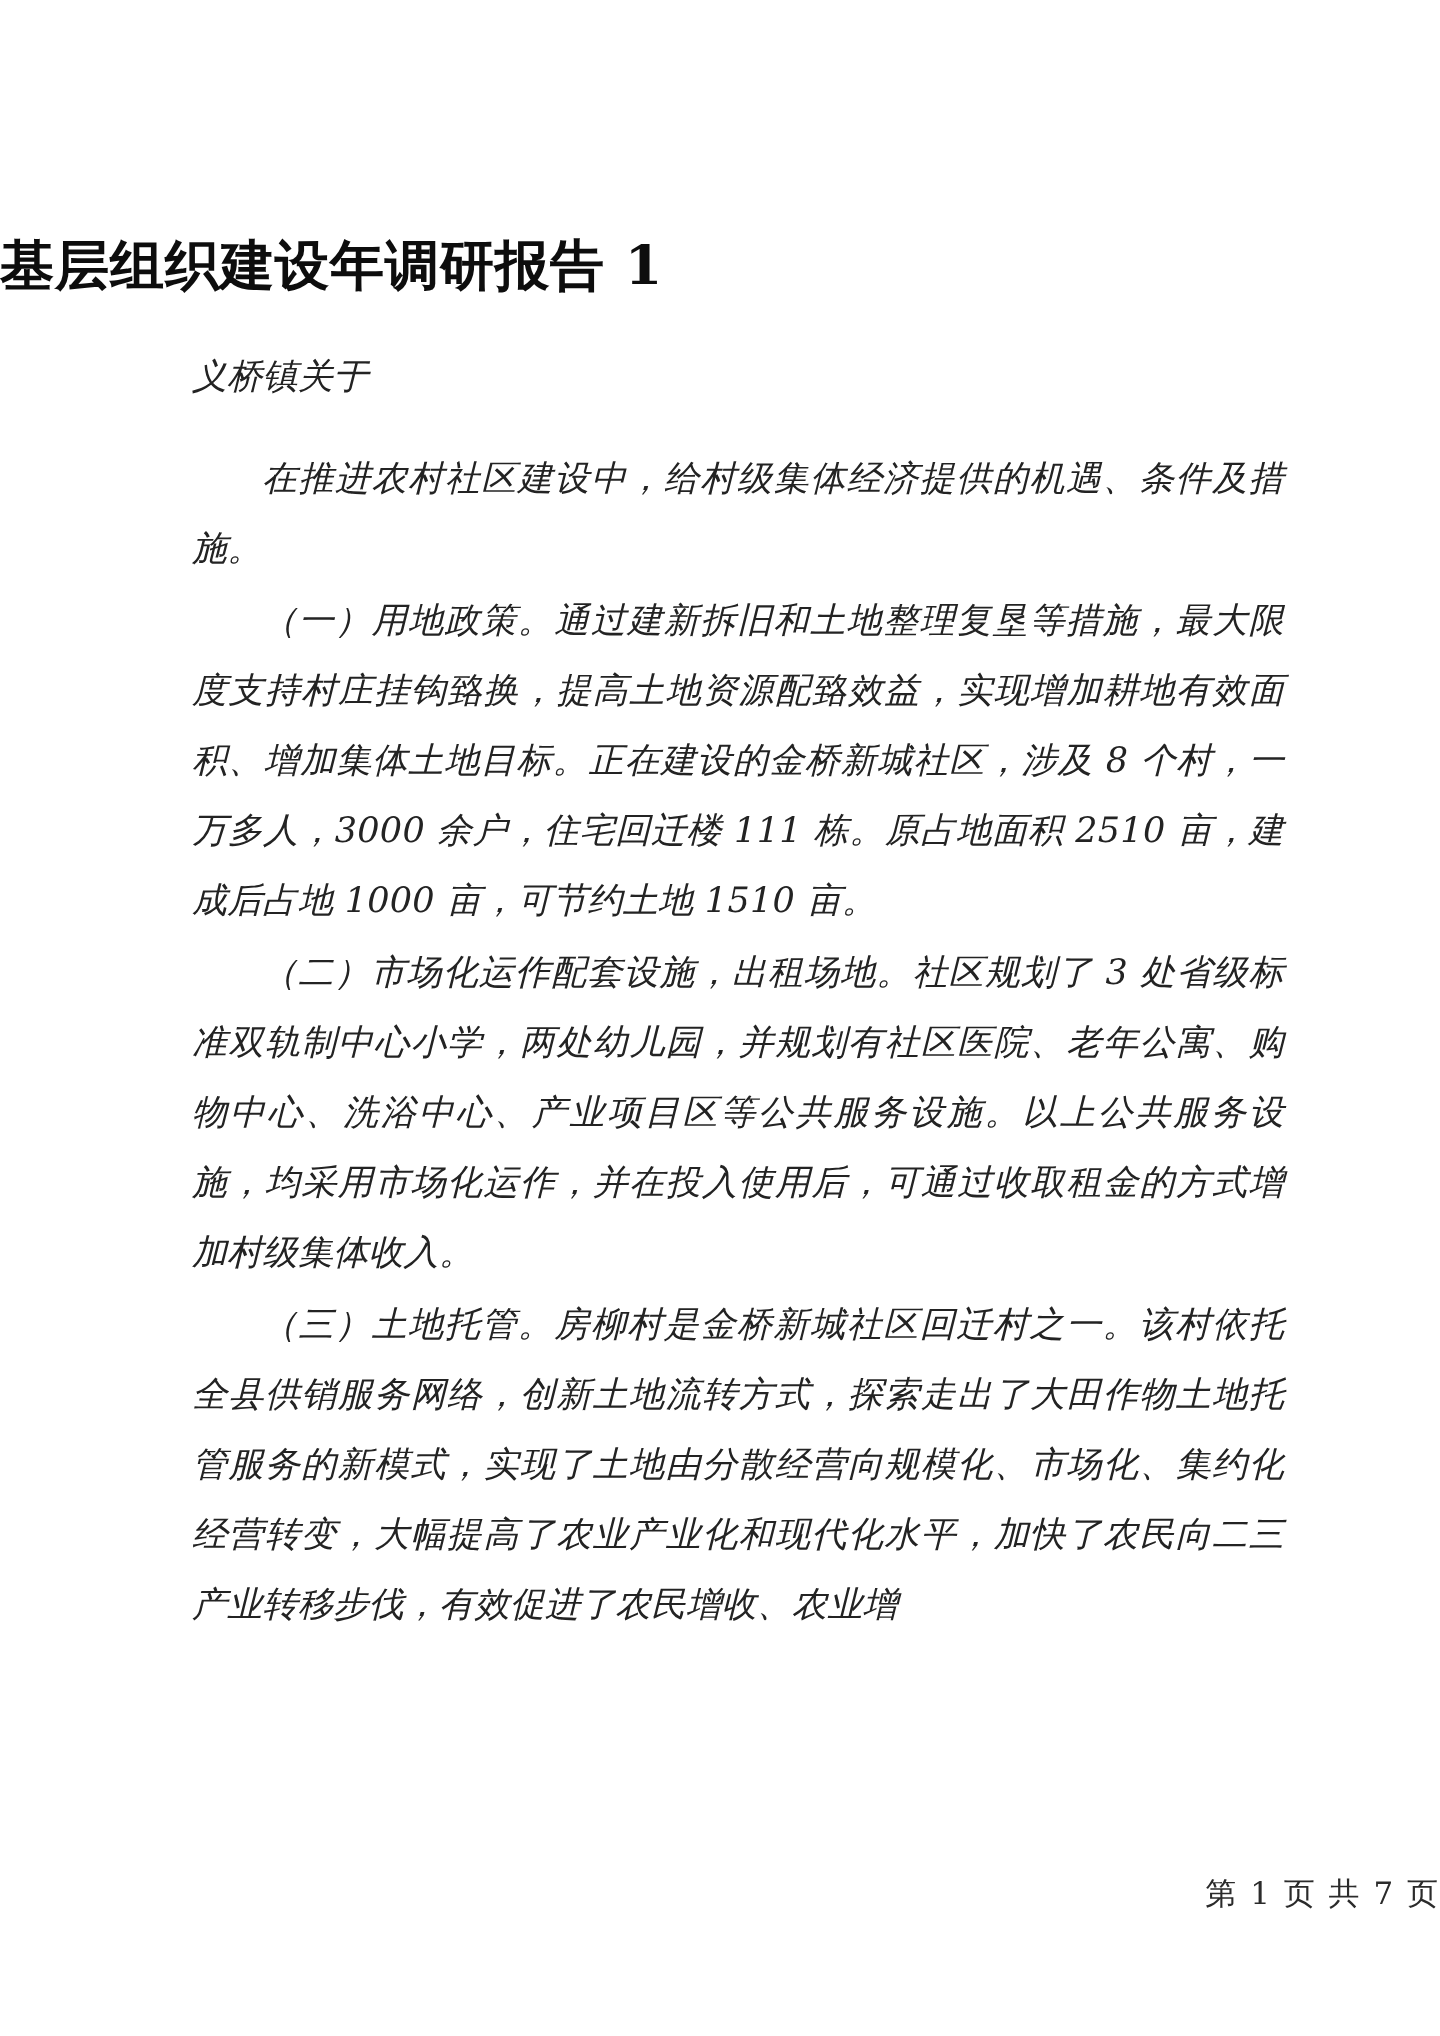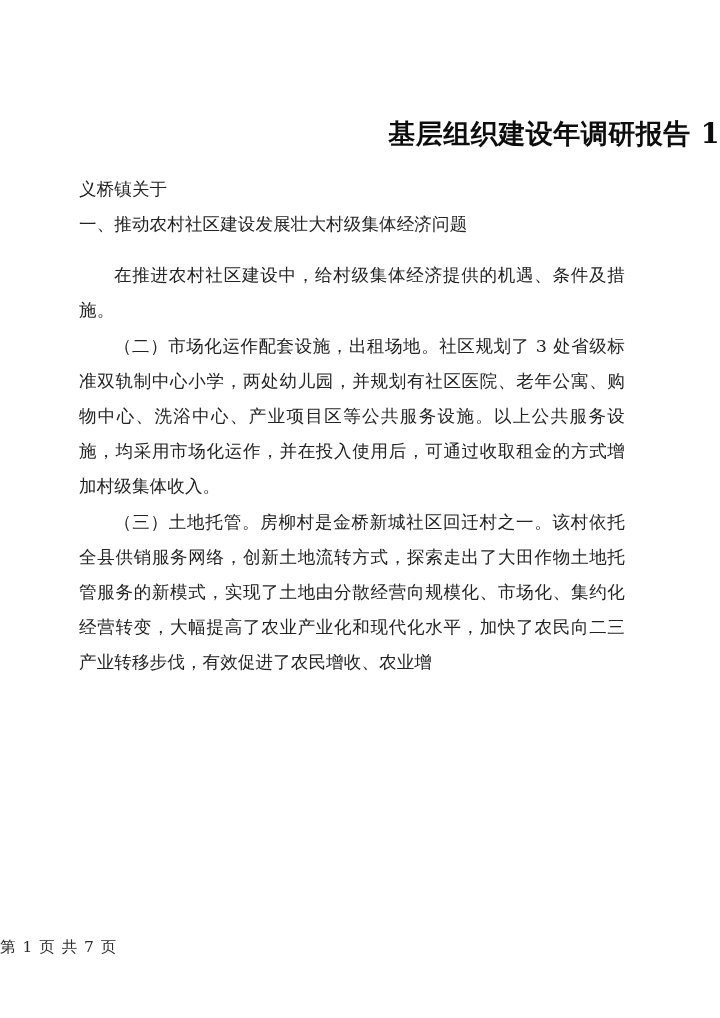--- a/index.html
+++ b/index.html
@@ -23,36 +23,37 @@
     inset: 0;
     background: #ffffff;
   }
 
   
   .doc-title {
     position: absolute;
     top: 116px;
     left: 0;
     width: 720px;
-    text-align: right;
+    text-align: left;
     font-size: 27px;
     font-weight: 700;
     letter-spacing: 0.5px;
     line-height: 36px;
     color: #0d0d0d;
     font-family: "DejaVu Serif", "Liberation Serif", serif;
     white-space: nowrap;
   }
 
   
   .body-block {
     position: absolute;
     top: 172px;
-    left: 79px;
+    left: 96px;
     width: 546px;
+    font-style: italic;
   }
 
   .para {
     margin: 0;
     font-size: 17.5px;
     line-height: 35px;
     color: #232323;
     text-align: justify;
     text-justify: inter-ideograph;
     font-family: "DejaVu Serif", "Liberation Serif", serif;
@@ -70,44 +71,44 @@
   
   .gap-sm { margin-top: 16px; }
   .gap-md { margin-top: 1px; }
 
   
   .footer {
     position: absolute;
     top: 936px;
     left: 0;
     width: 720px;
-    text-align: left;
+    text-align: right;
     font-size: 15.5px;
     line-height: 22px;
     color: #2b2b2b;
     letter-spacing: 1px;
     font-family: "DejaVu Serif", "Liberation Serif", serif;
   }
 </style>
 </head>
 <body>
 
 <div class="page">
 
   <div class="doc-title">基层组织建设年调研报告 1</div>
 
   <div class="body-block">
 
     <p class="para head-line">义桥镇关于</p>
 
 
-    <p class="para head-line">一、推动农村社区建设发展壮大村级集体经济问题</p>
 
     <p class="para indent gap-sm">在推进农村社区建设中，给村级集体经济提供的机遇、条件及措施。</p>
 
+    <p class="para indent gap-md">（一）用地政策。通过建新拆旧和土地整理复垦等措施，最大限度支持村庄挂钩臵换，提高土地资源配臵效益，实现增加耕地有效面积、增加集体土地目标。正在建设的金桥新城社区，涉及 8 个村，一万多人，3000 余户，住宅回迁楼 111 栋。原占地面积 2510 亩，建成后占地 1000 亩，可节约土地 1510 亩。</p>
 
     <p class="para indent gap-md">（二）市场化运作配套设施，出租场地。社区规划了 3 处省级标准双轨制中心小学，两处幼儿园，并规划有社区医院、老年公寓、购物中心、洗浴中心、产业项目区等公共服务设施。以上公共服务设施，均采用市场化运作，并在投入使用后，可通过收取租金的方式增加村级集体收入。</p>
 
     <p class="para indent gap-md">（三）土地托管。房柳村是金桥新城社区回迁村之一。该村依托全县供销服务网络，创新土地流转方式，探索走出了大田作物土地托管服务的新模式，实现了土地由分散经营向规模化、市场化、集约化经营转变，大幅提高了农业产业化和现代化水平，加快了农民向二三产业转移步伐，有效促进了农民增收、农业增</p>
 
   </div>
 
   <div class="footer">第 1 页  共 7 页</div>
 
 </div>

